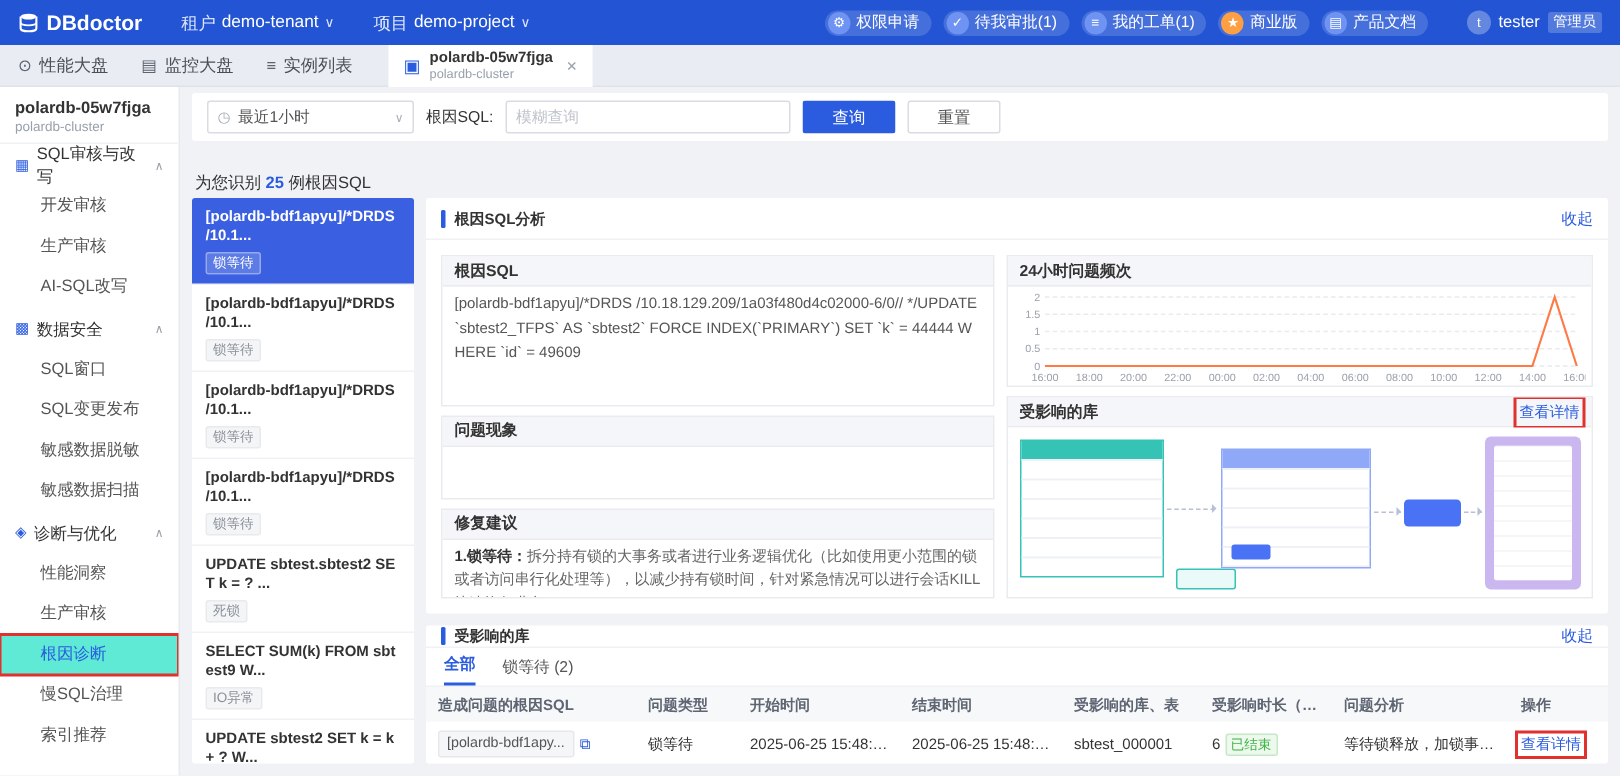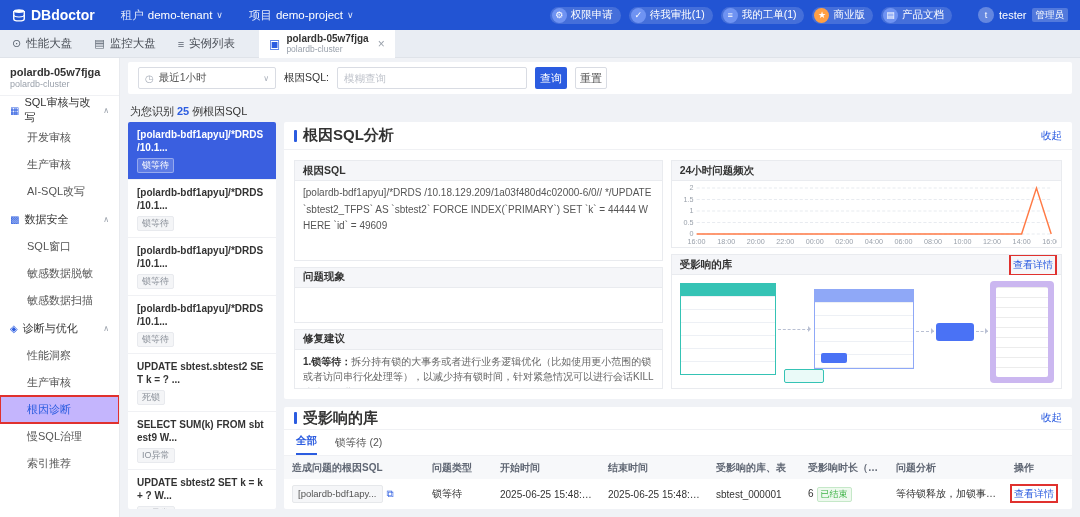--- a/index.html
+++ b/index.html
@@ -36,55 +36,55 @@
 
 .shell{display:flex;height:459px}
 .sidebar{width:120px;background:#fff;border-right:1px solid #e8eaee;flex:none;overflow:hidden}
 .inst{padding:8px 10px 6px;border-bottom:1px solid #f0f1f4}
 .inst-name{font-size:11px;font-weight:bold}
 .inst-sub{font-size:9px;color:#9aa1ab;margin-top:1px}
 .menu-section{display:flex;align-items:center;gap:5px;padding:0 10px;height:28px;font-size:11px;color:#333;cursor:pointer}
 .sec-icon{color:#2b5ce0;font-size:10px}
 .sec-caret{margin-left:auto;color:#9aa1ab;font-size:8px}
 .menu-item{height:27px;line-height:27px;padding-left:27px;font-size:11px;color:#555;cursor:pointer;white-space:nowrap}
-.menu-item.selected{background:#c4b5fd;color:#2b5ce0}
+.menu-item.selected{background:#5eead4;color:#2b5ce0}
 .ann-box{outline:2px solid #e0312e;outline-offset:-1px}
 .ann-btn{outline:2px solid #e0312e;outline-offset:2px}
 
 .main{flex:1;padding:4px 8px 8px;display:flex;flex-direction:column;min-width:0}
 .filter-card{background:#fff;border-radius:2px;height:32px;display:flex;align-items:center;gap:8px;padding:0 10px;flex:none}
 .select{width:138px;height:22px;border:1px solid #d9dce3;border-radius:2px;display:flex;align-items:center;
   gap:5px;padding:0 6px;font-size:10.5px;color:#555;cursor:pointer}
 .select .caret2{margin-left:auto;color:#aab0bb;font-size:8px}
 .clock{color:#aab0bb;font-size:10px}
 .f-label{font-size:10.5px;color:#333}
 .f-input{width:190px;height:22px;border:1px solid #d9dce3;border-radius:2px;padding:0 6px;font-size:10.5px;color:#333;outline:none}
 .f-input::placeholder{color:#c0c4cc}
-.btn{height:22px;padding:0 4px;border-radius:2px;font-size:11px;cursor:pointer;border:1px solid transparent}
+.btn{height:22px;padding:0 19px;border-radius:2px;font-size:11px;cursor:pointer;border:1px solid transparent}
 .btn.primary{background:#2b5ce0;color:#fff}
 .btn.ghost{background:#fff;border-color:#d9dce3;color:#555}
-.result-line{font-size:11px;color:#333;margin:10px 2px 3px;flex:none}
+.result-line{font-size:11px;color:#333;margin:20px 2px 3px;flex:none}
 .result-line .cnt{color:#2b5ce0;margin:0 3px;font-weight:bold}
 .content-row{display:flex;gap:8px;flex:1;min-height:0}
 
 .sql-list{width:148px;background:#fff;flex:none;overflow:hidden;border-radius:2px}
 .sql-card{padding:6px 9px;border-bottom:1px solid #f0f1f4;cursor:pointer}
 .sql-card .t{font-size:10px;font-weight:bold;line-height:1.3;color:#333;word-break:break-all;
   display:-webkit-box;-webkit-line-clamp:2;-webkit-box-orient:vertical;overflow:hidden;max-height:27px}
 .sql-tag{display:inline-block;margin-top:4px;font-size:9px;color:#8a9099;background:#f4f5f7;
   border:1px solid #e8eaee;border-radius:2px;padding:0 4px;line-height:13px}
 .sql-card.selected{background:#3a5fe0}
 .sql-card.selected .t{color:#fff}
 .sql-card.selected .sql-tag{background:rgba(255,255,255,.18);border-color:rgba(255,255,255,.35);color:#fff}
 
 .right-col{flex:1;display:flex;flex-direction:column;gap:8px;min-width:0}
 .card{background:#fff;border-radius:2px}
 .card-head{height:28px;display:flex;align-items:center;padding:0 10px;border-bottom:1px solid #f0f1f4}
 .blue-bar{width:3px;height:12px;background:#2b5ce0;margin-right:6px;border-radius:1px}
-.card-title{font-size:15px;font-weight:bold}
+.card-title{font-size:10px;font-weight:bold}
 .collapse-link{margin-left:auto;color:#2b5ce0;font-size:10.5px;cursor:pointer}
 .analysis-card{height:277px;flex:none;display:flex;flex-direction:column}
 .analysis-body{display:flex;gap:8px;padding:10px;flex:1;min-height:0}
 .a-col-left{width:48%;display:flex;flex-direction:column;gap:6px;flex:none}
 .a-col-right{flex:1;display:flex;flex-direction:column;gap:6px;min-width:0}
 .box{border:1px solid #e9ebef;background:#fff;overflow:hidden}
 .box-head{height:20px;background:#f5f6f9;border-bottom:1px solid #e9ebef;display:flex;align-items:center;
   padding:0 8px;font-size:10.5px;color:#333;font-weight:bold}
 .box-body{padding:4px 8px;font-size:10px;color:#666;line-height:1.55}
 .sql-text{color:#555;word-break:break-all;line-height:1.65;font-size:10px}
@@ -230,20 +230,21 @@
           </div>
           <div class="menu-item">开发审核</div>
           <div class="menu-item">生产审核</div>
           <div class="menu-item">AI-SQL改写</div>
           <div class="menu-section">
             <span class="sec-icon">▩</span>
             <span>数据安全</span>
             <span class="sec-caret">∧</span>
           </div>
           <div class="menu-item">SQL窗口</div>
+          <div class="menu-item">SQL变更发布</div>
           <div class="menu-item">敏感数据脱敏</div>
           <div class="menu-item">敏感数据扫描</div>
           <div class="menu-section">
             <span class="sec-icon">◈</span>
             <span>诊断与优化</span>
             <span class="sec-caret">∧</span>
           </div>
           <div class="menu-item">性能洞察</div>
           <div class="menu-item">生产审核</div>
           <div class="menu-item selected ann-box">根因诊断</div>

